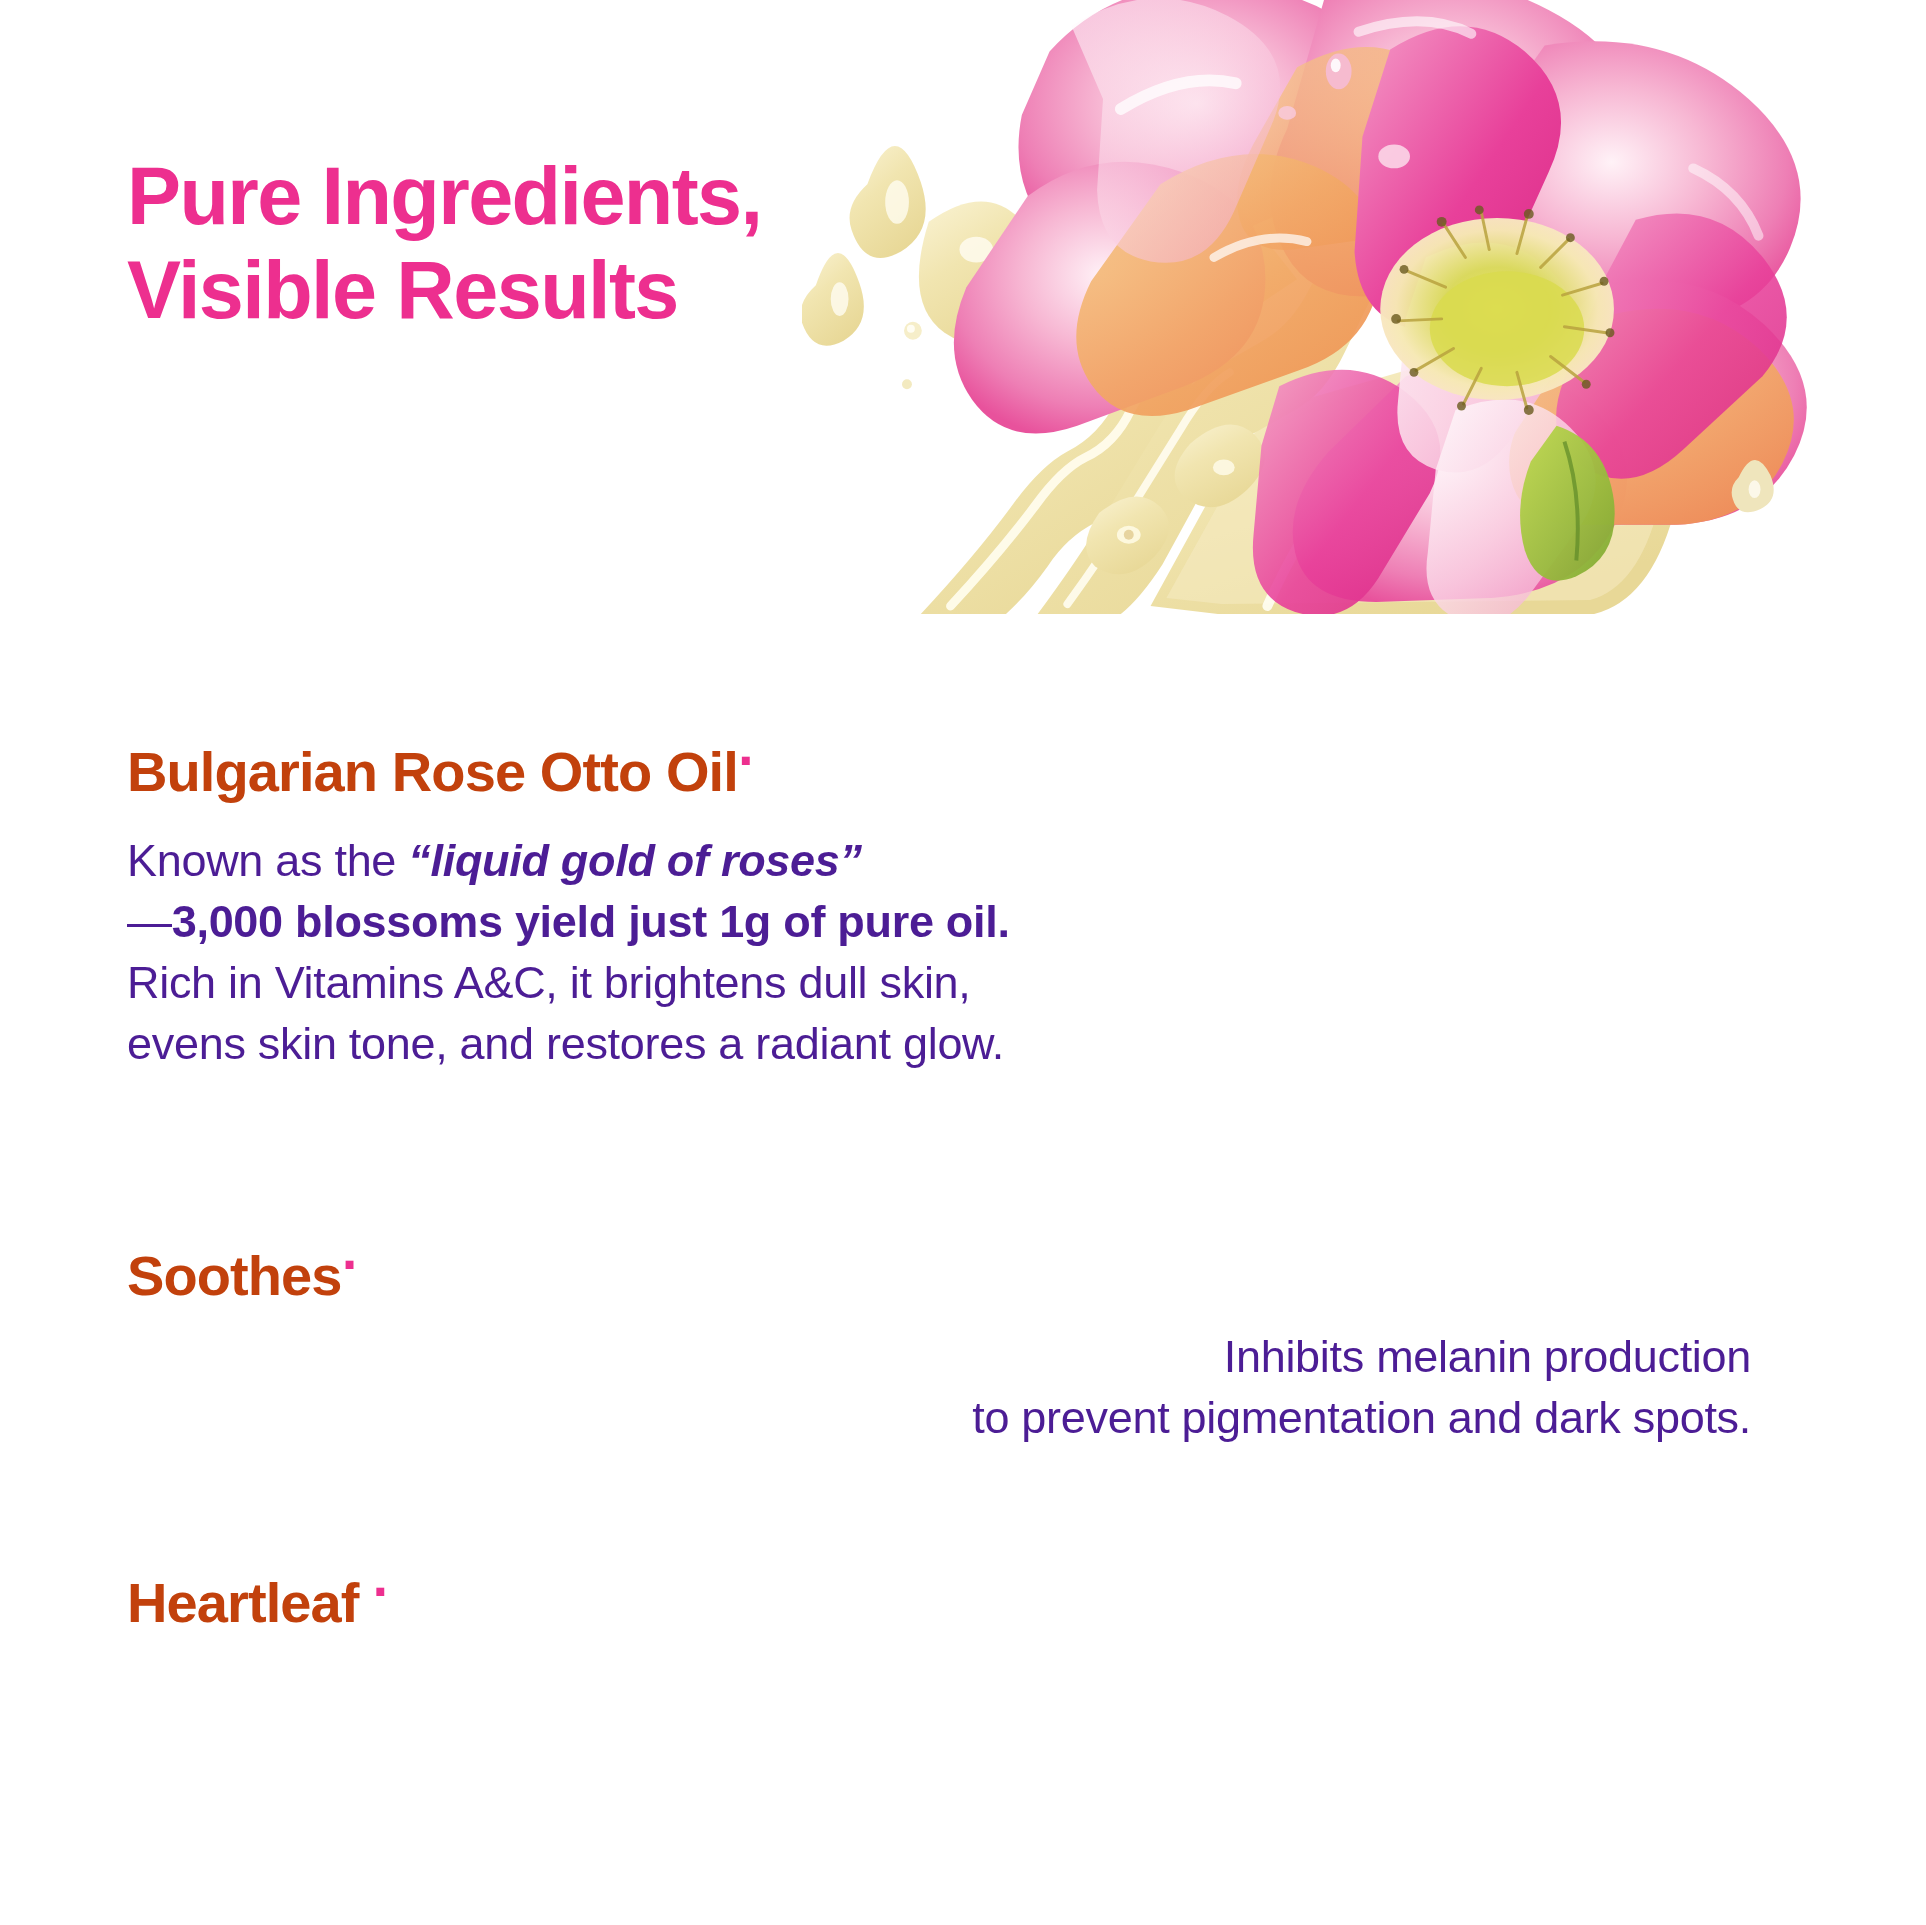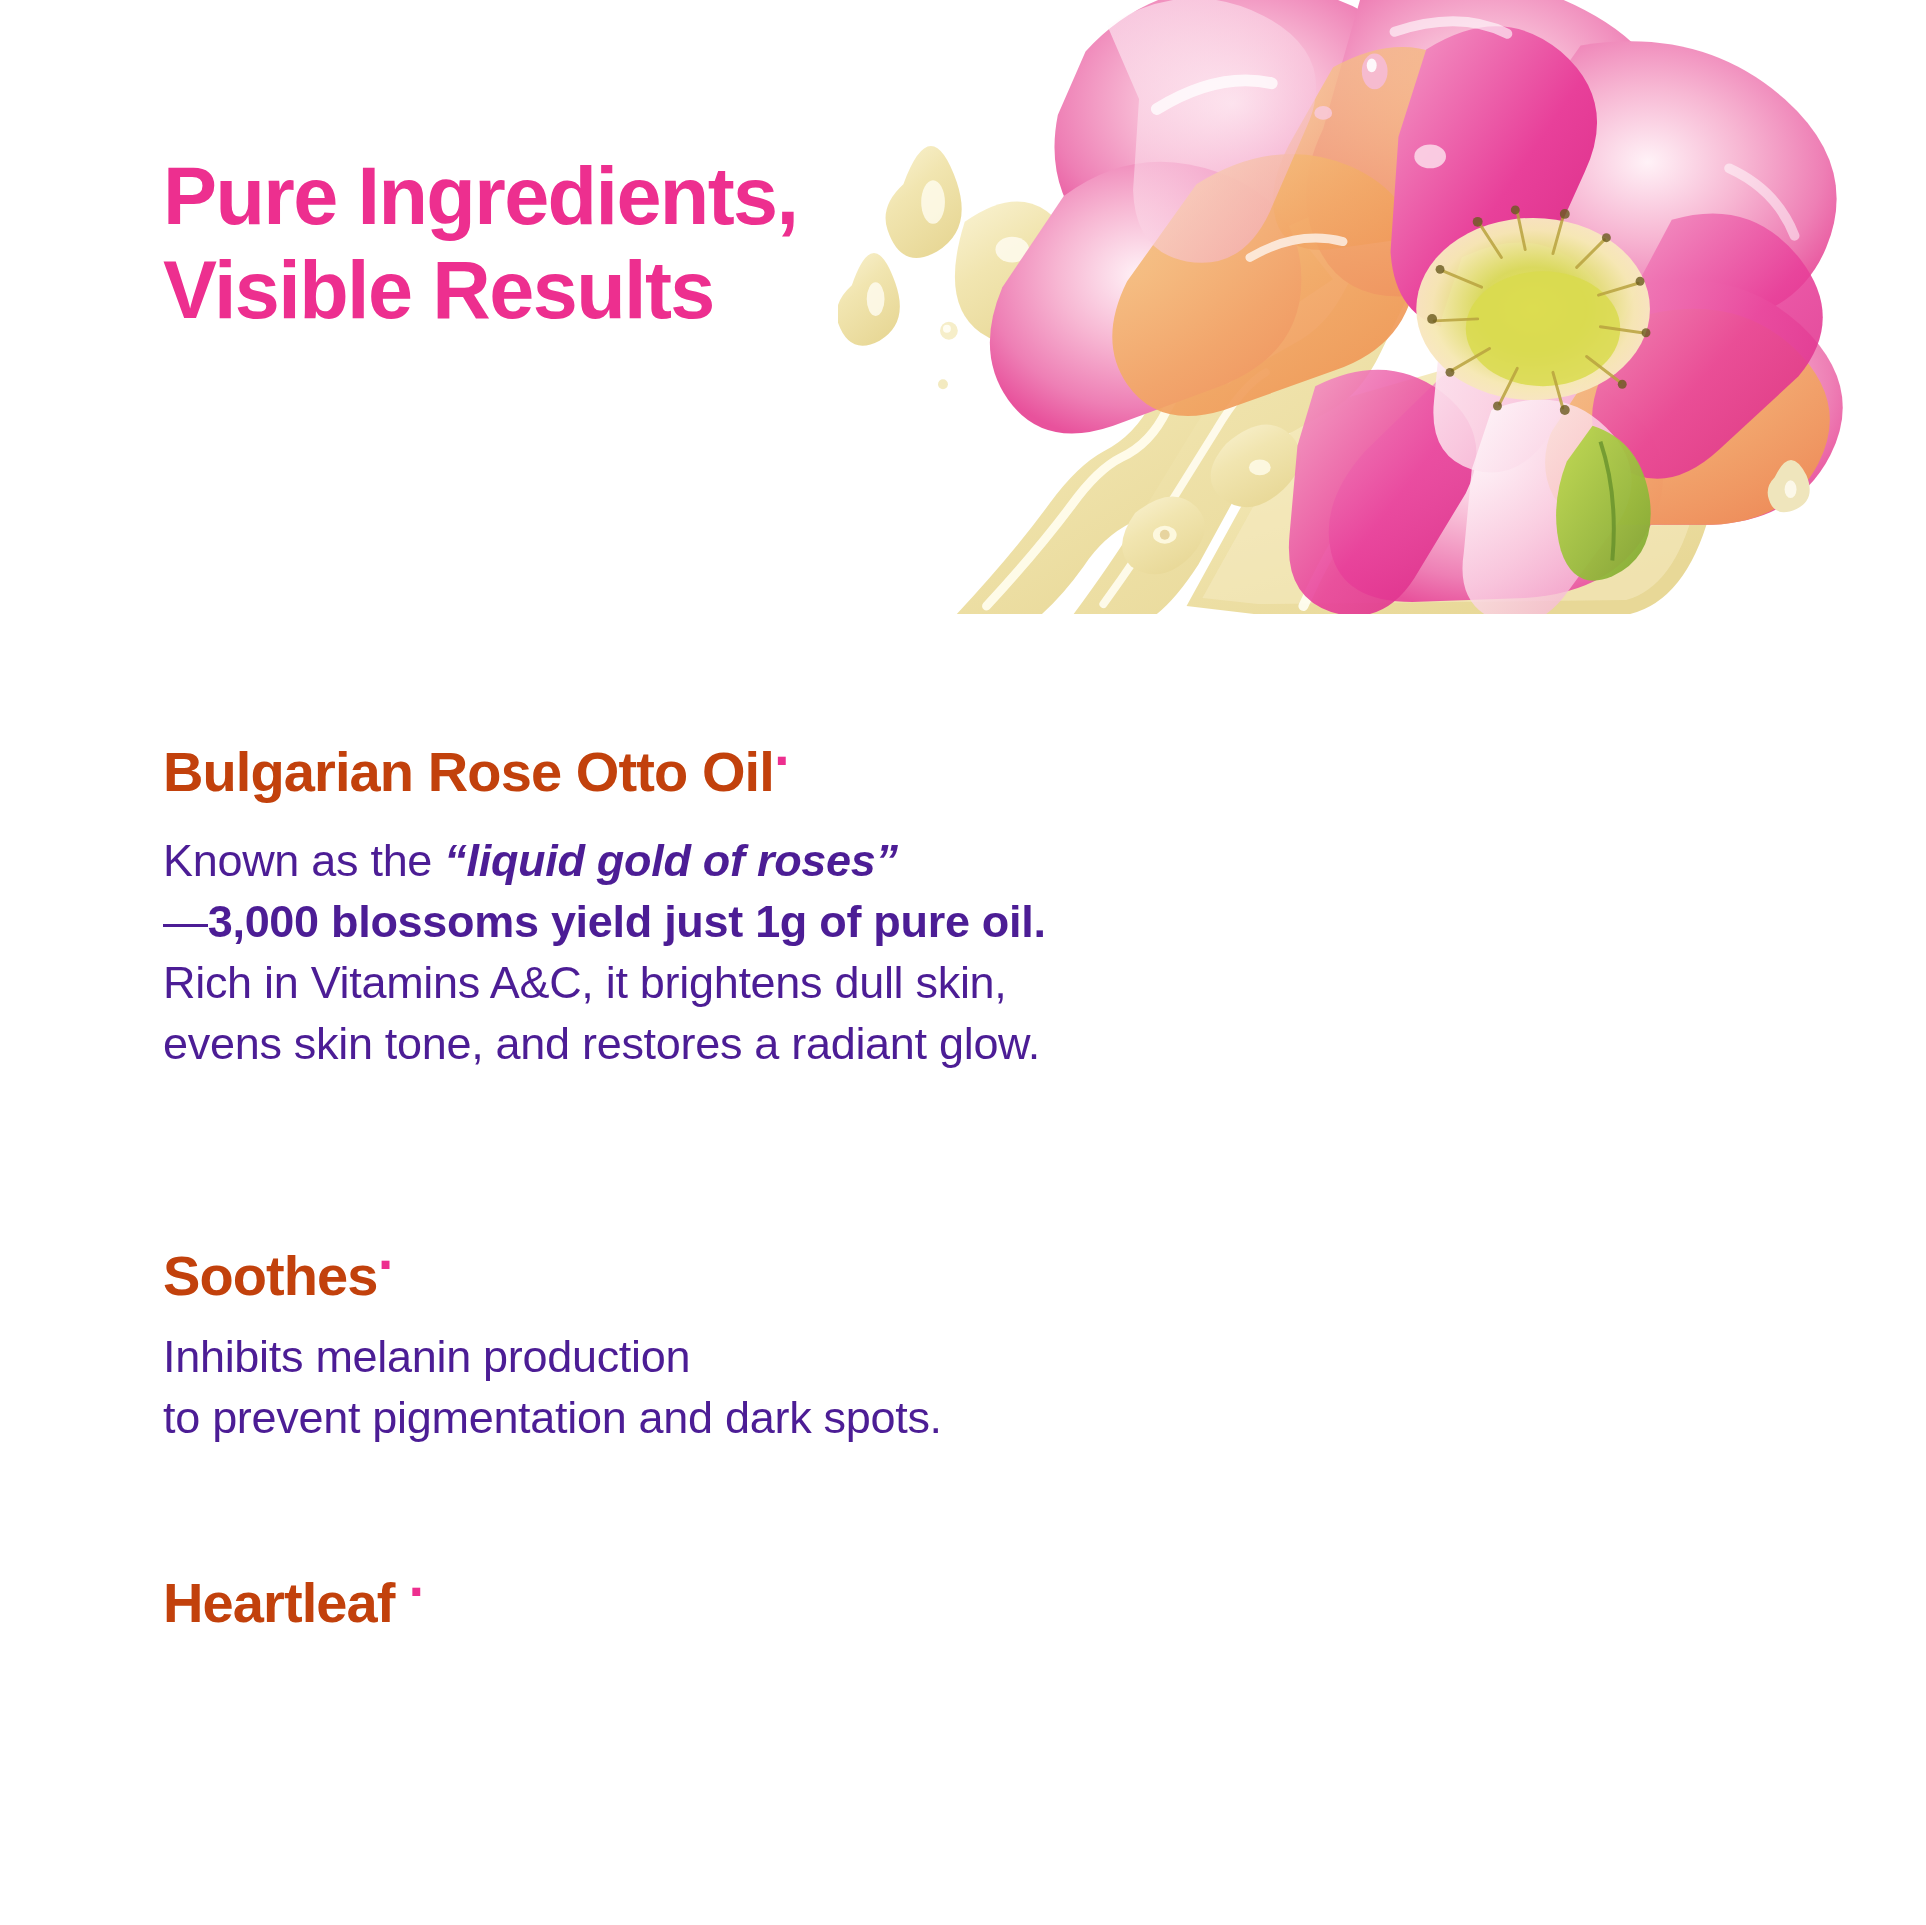--- a/index.html
+++ b/index.html
@@ -9,21 +9,20 @@
   }
   body {
     font-family: "Liberation Sans", sans-serif;
   }
   .canvas {
     position: relative;
     width: 1812px;
     height: 1926px;
     background: #ffffff;
     overflow: hidden;
-    margin-left: 36px;
   }
 
   
   .hero-art {
     position: absolute;
     top: 0;
     right: 0;
     width: 1010px;
     height: 614px;
     pointer-events: none;
@@ -91,21 +90,21 @@
   }
   .ingredient-body .em-italic {
     font-weight: 700;
     font-style: italic;
   }
   .ingredient-body .em-bold {
     font-weight: 700;
     font-style: normal;
   }
   .body-tight { margin-top: 26px; }
-  .body-loose { margin-top: 18px; }
+  .body-loose { margin-top: 18px; text-align: right; }
 </style>
 </head>
 <body>
 
 <div class="canvas">
 
   <div class="hero-art">
     <svg viewBox="0 0 1020 620" xmlns="http://www.w3.org/2000/svg" aria-hidden="true">
       <defs>
         <radialGradient id="gRoseLight" cx="48%" cy="42%" r="62%">

